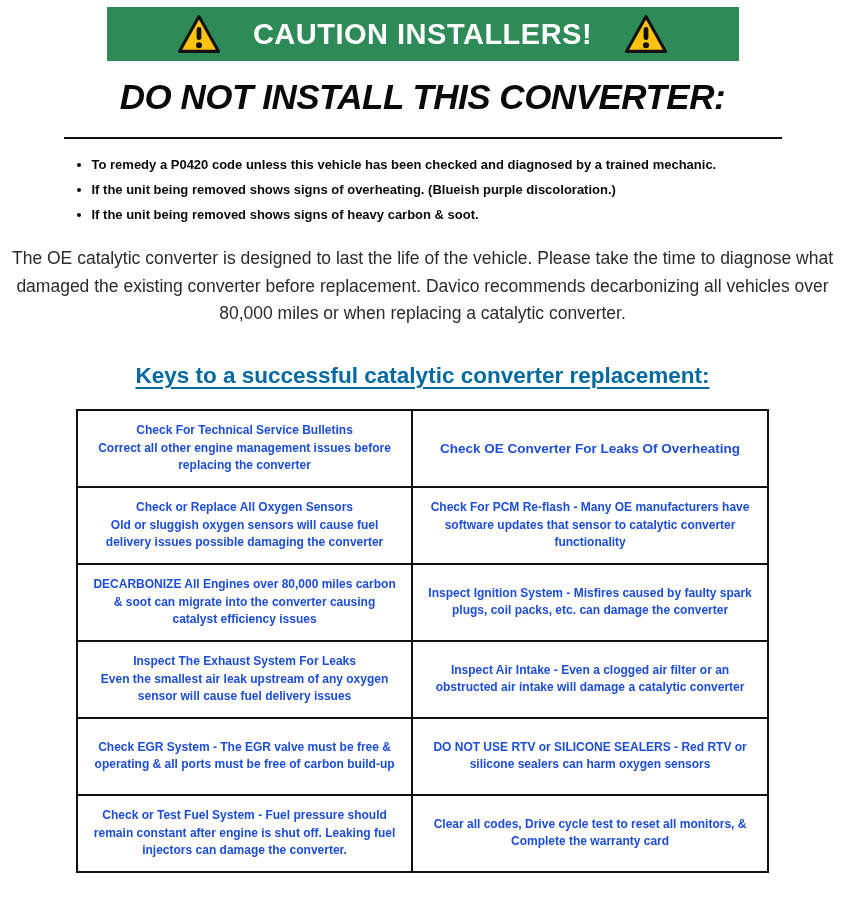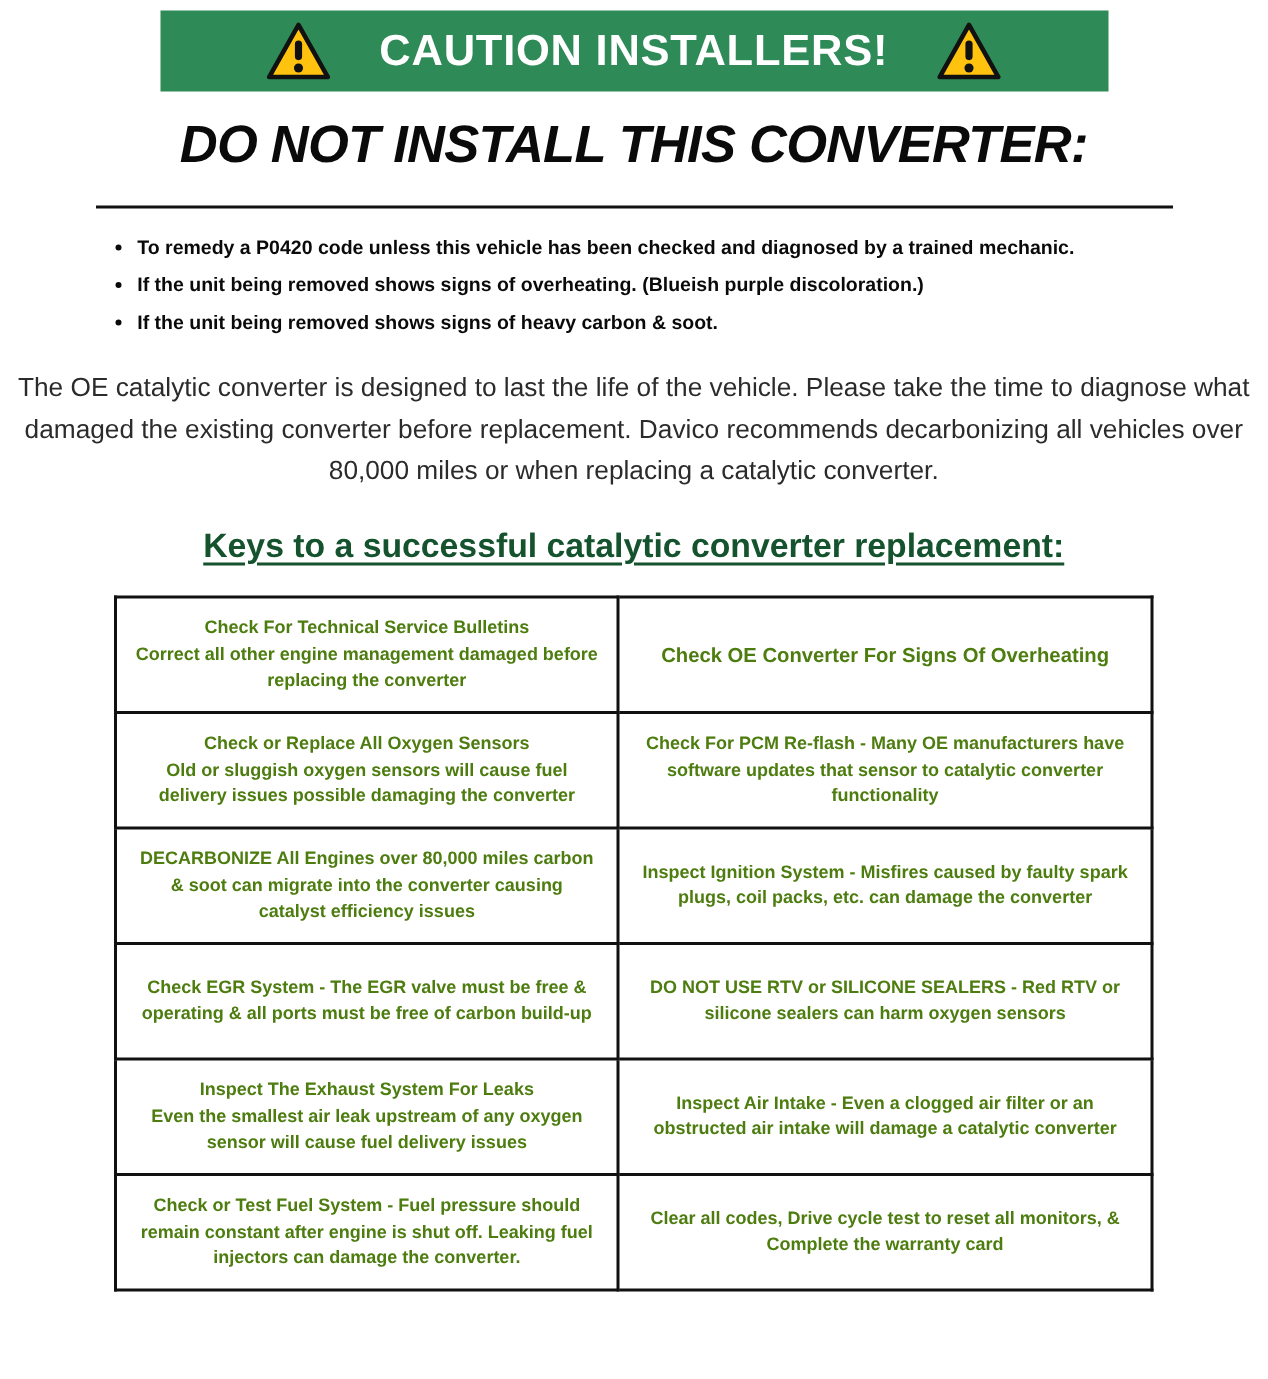--- a/index.html
+++ b/index.html
@@ -39,34 +39,34 @@
   .warnings li{margin-bottom:5px;}
 
   
   .intro{
     width:828px;margin:20px auto 0;text-align:center;
     font-size:17.5px;font-weight:400;line-height:1.55;color:#2b2b2b;
   }
 
   
   .keys-heading{
-    margin:24px 0 0;text-align:center;
-    font-size:22.5px;font-weight:800;color:#14532d;
+    margin:36px 0 0;text-align:center;
+    font-size:22.5px;font-weight:800;color:#0369a1;
     text-decoration:underline;text-decoration-thickness:2px;text-underline-offset:4px;
   }
 
   
   table.keys{
     width:693px;margin:20px auto 0;border-collapse:collapse;
     table-layout:fixed;
   }
   table.keys td{
     border:2px solid #111;
     height:77px;vertical-align:middle;text-align:center;
-    font-size:12px;font-weight:700;line-height:1.45;color:#4d7c0f;
+    font-size:12px;font-weight:700;line-height:1.45;color:#1d4ed8;
     padding:6px 12px;box-sizing:border-box;
   }
   table.keys td:first-child{width:48.5%;}
   table.keys tr:first-child td:nth-child(2){font-size:13.5px;}
 </style>
 </head>
 <body>
 
 <div class="page">
 
@@ -95,24 +95,24 @@
 
   <p class="intro">The OE catalytic converter is designed to last the life of the vehicle. Please take the time to diagnose what damaged the existing converter before replacement. Davico recommends decarbonizing all vehicles over 80,000 miles or when replacing a catalytic converter.</p>
 
   <h2 class="keys-heading">Keys to a successful catalytic converter replacement:</h2>
 
   <table class="keys">
     <tbody>
         <tr>
           <td>
             <div>Check For Technical Service Bulletins</div>
-            <div>Correct all other engine management damaged before replacing the converter</div>
+            <div>Correct all other engine management issues before replacing the converter</div>
           </td>
           <td>
-            <div>Check OE Converter For Signs Of Overheating</div>
+            <div>Check OE Converter For Leaks Of Overheating</div>
           </td>
         </tr>
         <tr>
           <td>
             <div>Check or Replace All Oxygen Sensors</div>
             <div>Old or sluggish oxygen sensors will cause fuel delivery issues possible damaging the converter</div>
           </td>
           <td>
             <div>Check For PCM Re-flash - Many OE manufacturers have software updates that sensor to catalytic converter functionality</div>
           </td>
@@ -120,33 +120,33 @@
         <tr>
           <td>
             <div>DECARBONIZE All Engines over 80,000 miles carbon &amp; soot can migrate into the converter causing catalyst efficiency issues</div>
           </td>
           <td>
             <div>Inspect Ignition System - Misfires caused by faulty spark plugs, coil packs, etc. can damage the converter</div>
           </td>
         </tr>
         <tr>
           <td>
-            <div>Check EGR System - The EGR valve must be free &amp; operating &amp; all ports must be free of carbon build-up</div>
-          </td>
-          <td>
-            <div>DO NOT USE RTV or SILICONE SEALERS - Red RTV or silicone sealers can harm oxygen sensors</div>
-          </td>
-        </tr>
-        <tr>
-          <td>
             <div>Inspect The Exhaust System For Leaks</div>
             <div>Even the smallest air leak upstream of any oxygen sensor will cause fuel delivery issues</div>
           </td>
           <td>
             <div>Inspect Air Intake - Even a clogged air filter or an obstructed air intake will damage a catalytic converter</div>
+          </td>
+        </tr>
+        <tr>
+          <td>
+            <div>Check EGR System - The EGR valve must be free &amp; operating &amp; all ports must be free of carbon build-up</div>
+          </td>
+          <td>
+            <div>DO NOT USE RTV or SILICONE SEALERS - Red RTV or silicone sealers can harm oxygen sensors</div>
           </td>
         </tr>
         <tr>
           <td>
             <div>Check or Test Fuel System - Fuel pressure should remain constant after engine is shut off.  Leaking fuel injectors can damage the converter.</div>
           </td>
           <td>
             <div>Clear all codes,  Drive cycle test to reset all monitors, &amp; Complete the warranty card</div>
           </td>
         </tr>

